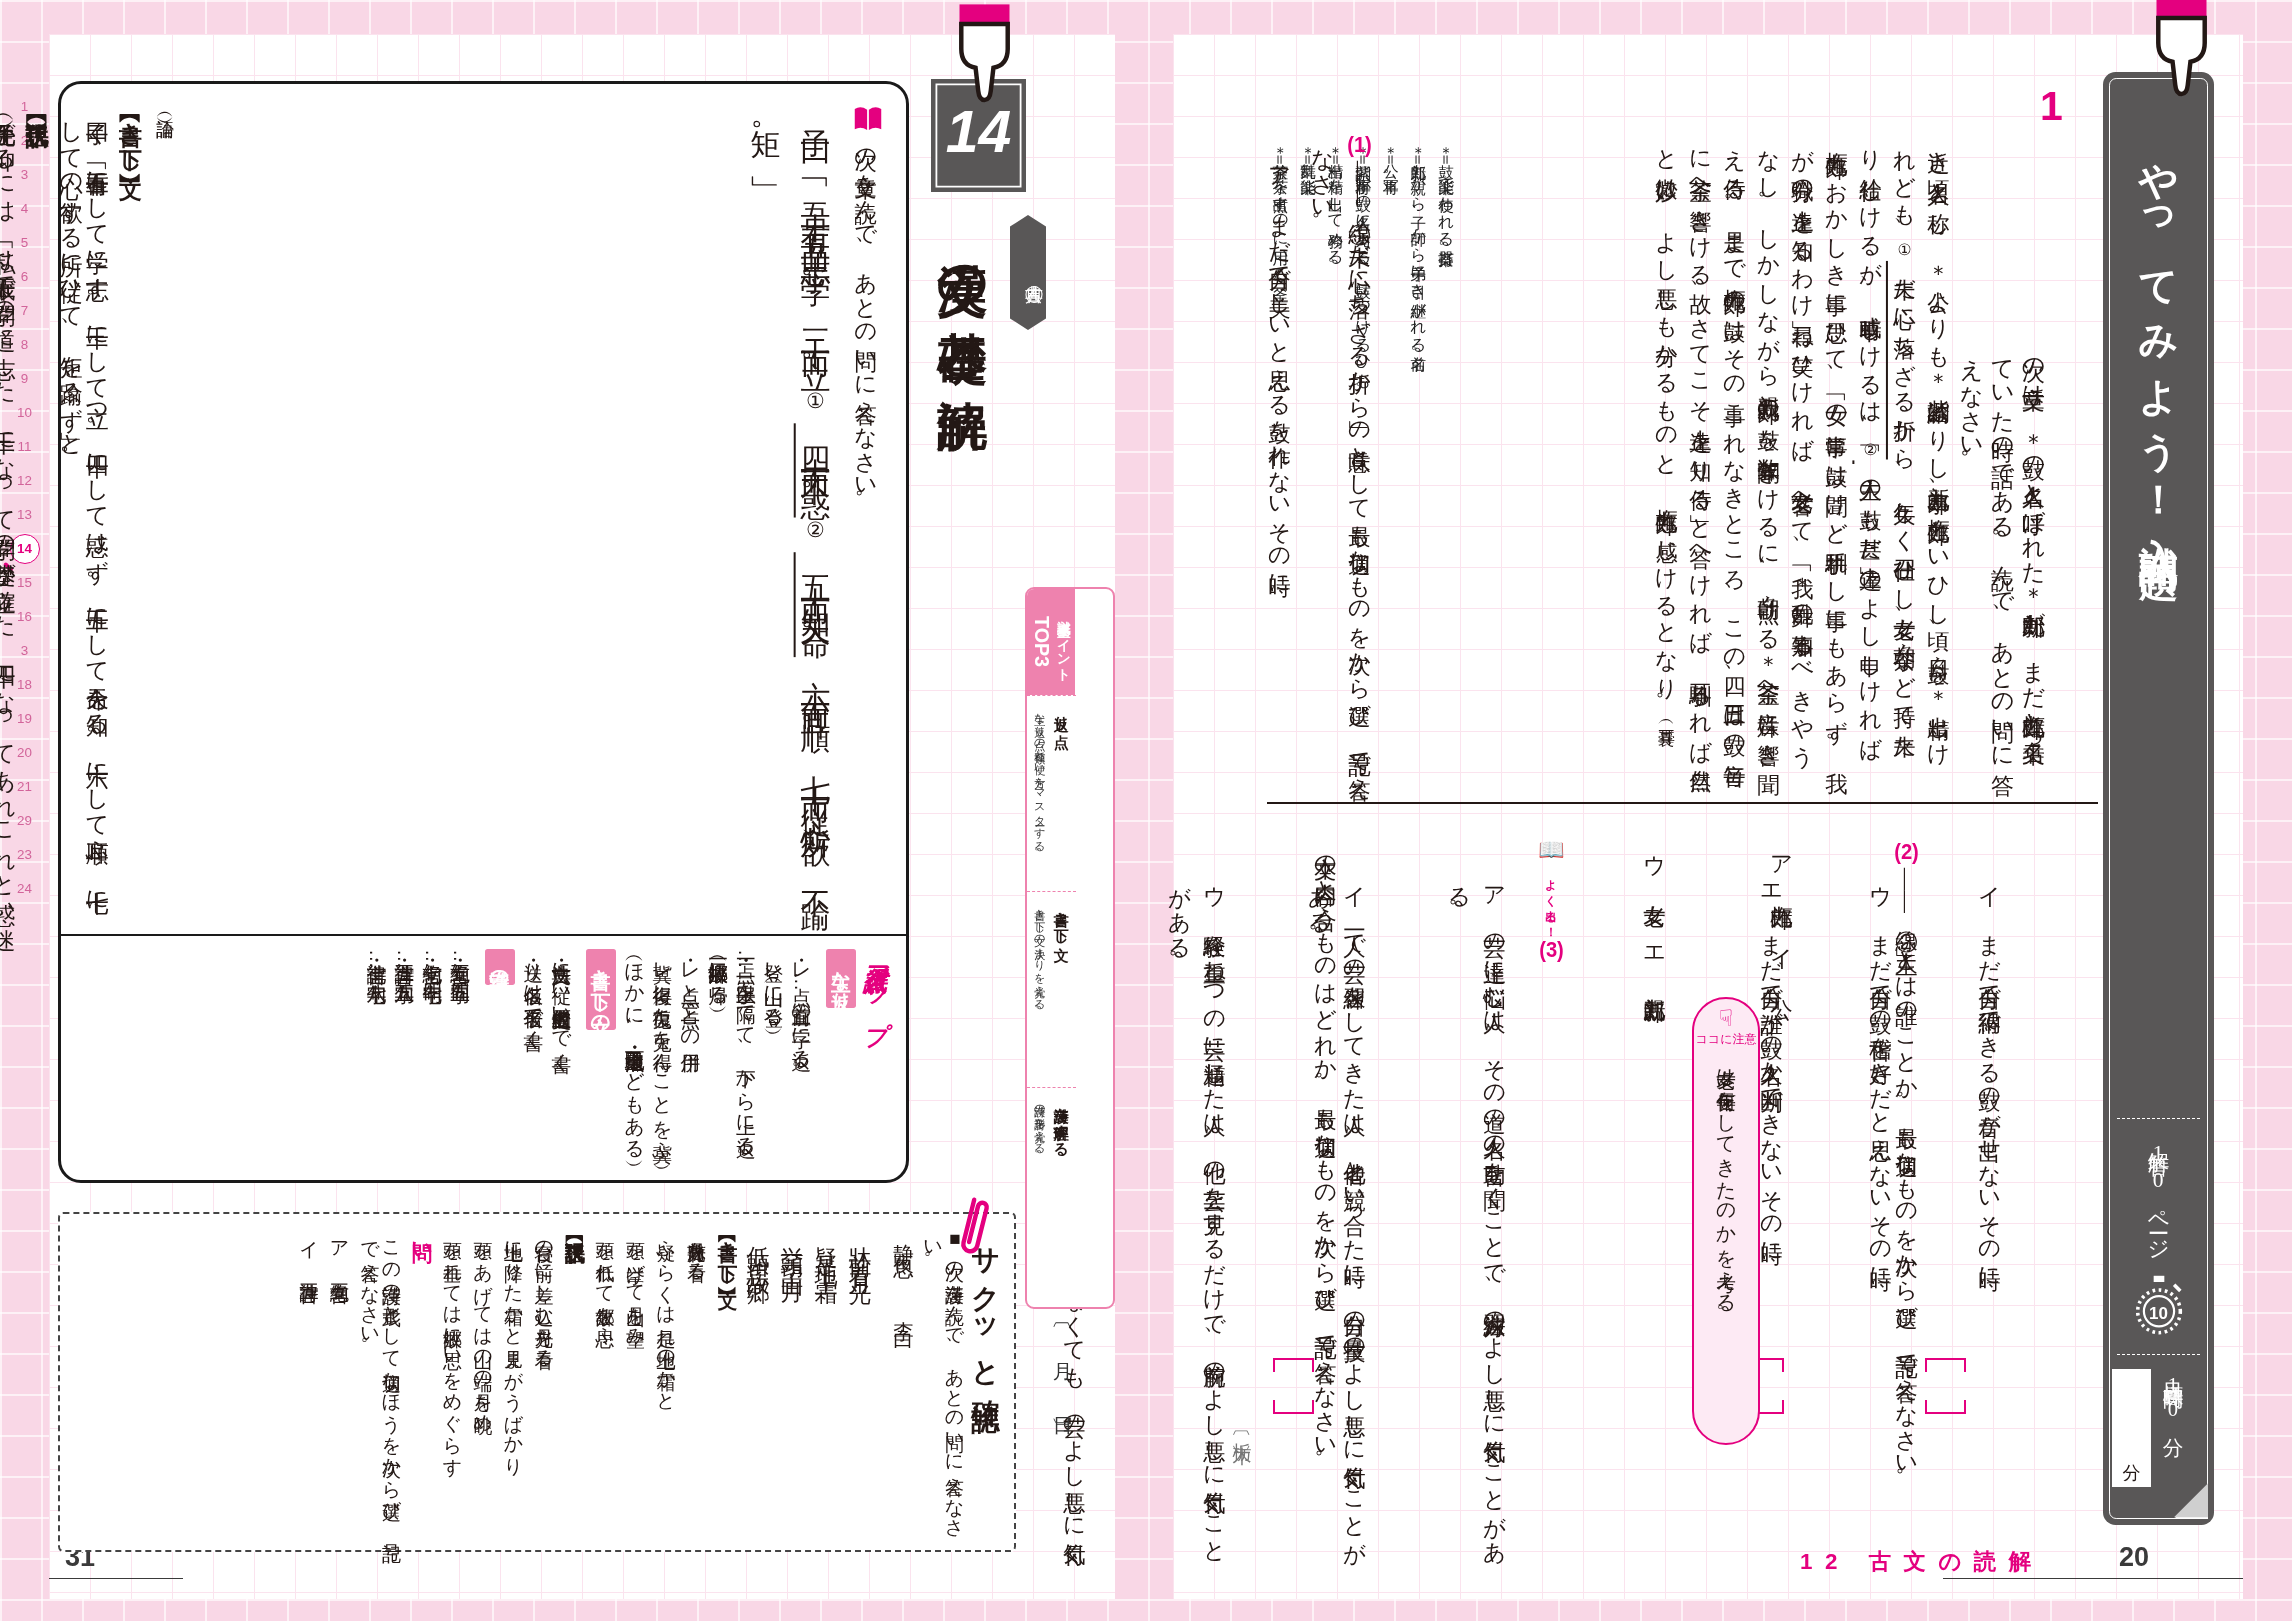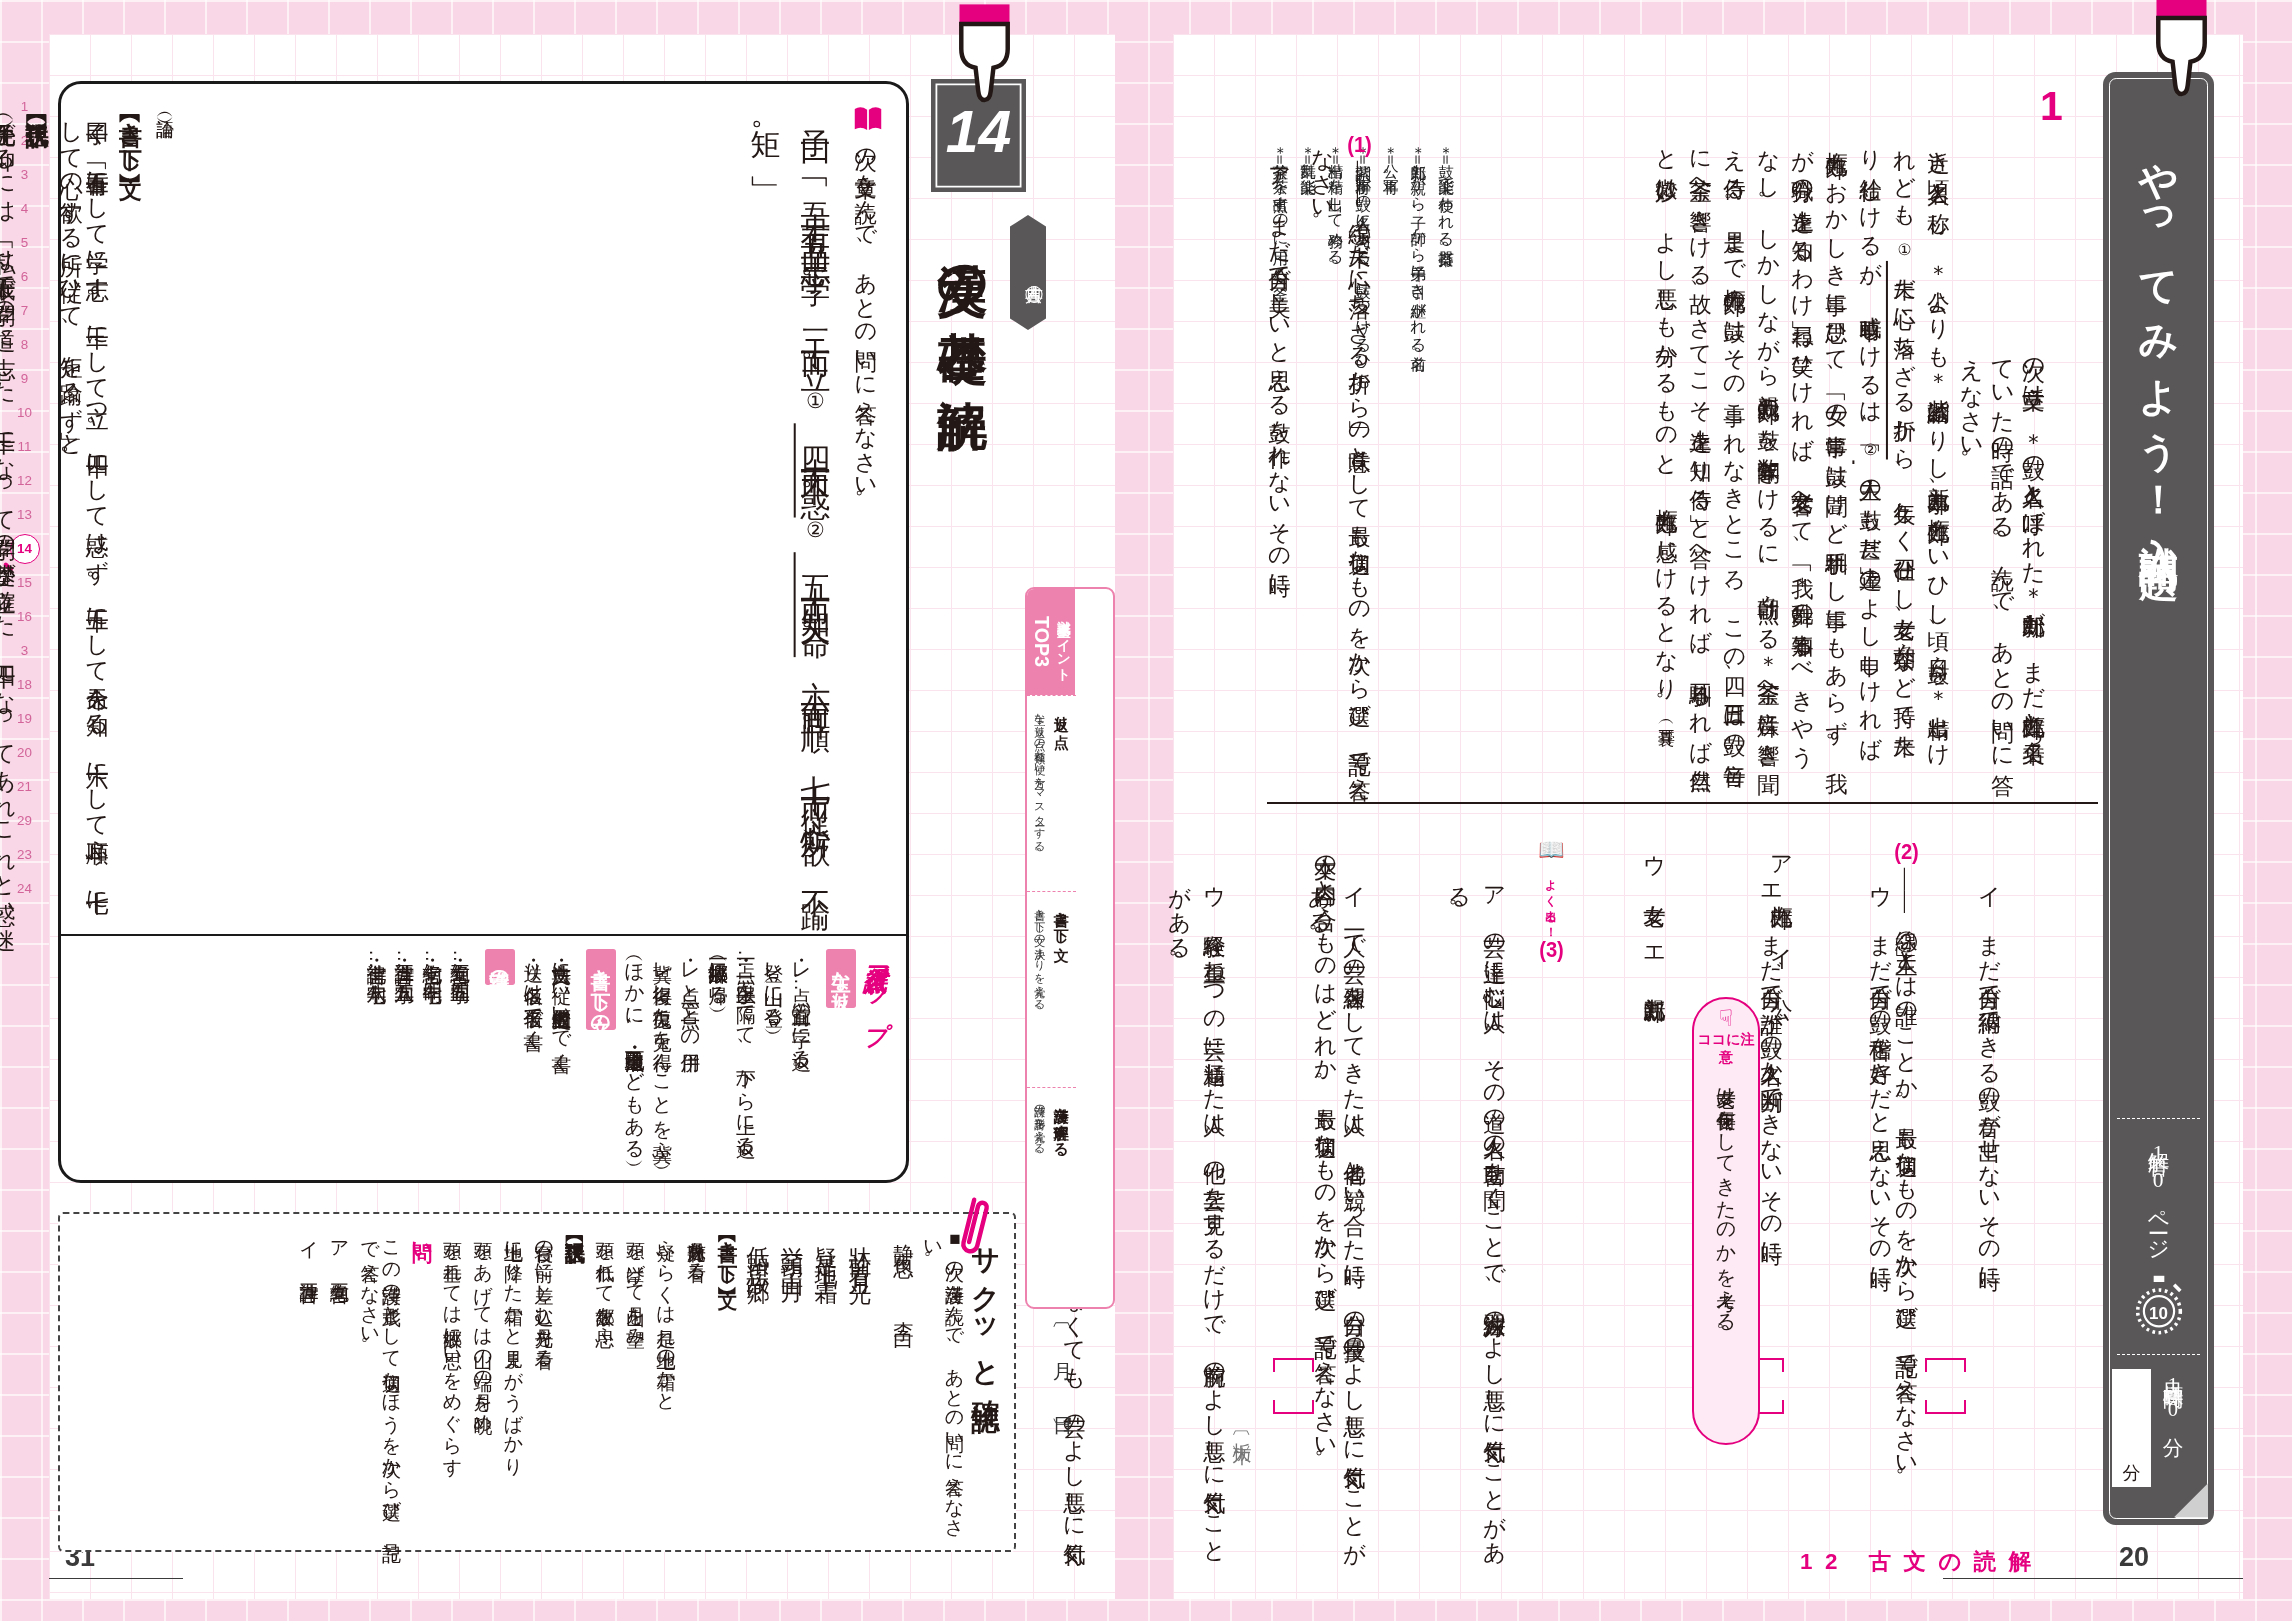--- a/index.html
+++ b/index.html
@@ -138,21 +138,21 @@
   .r-q1rest { position:absolute; left:781px; top:837px; width:125px; height:656px; font-size:22.4px; line-height:39px; }
   .r-q1rest > * { padding-block-start:70px; }
   .r-q2 { position:absolute; left:591px; top:806px; width:161px; height:682px; font-size:22.4px; line-height:37px; }
   .r-q2 .opt { padding-block-start:86px; line-height:41px; }
   .pill {
     position:absolute; left:519px; top:963px; width:68px; height:448px;
     border:2.7px solid #e4007f; border-radius:34px; background:#fdeaf4; z-index:2;
     text-align:center; padding-top:9px;
   }
   .pill-icon { color:#e4007f; font-size:23px; line-height:21.5px; }
-  .pill-label { display:block; margin:1.8px auto 0; color:#e4007f; font-size:14px; font-weight:bold; font-family:"Liberation Sans",sans-serif; }
+  .pill-label { display:block; margin:1.8px auto 0; color:#e4007f; font-size:12px; font-weight:normal; font-family:"Liberation Sans",sans-serif; }
   .pill-text { margin-top:7.2px; font-size:19.7px; line-height:23px; font-family:"Liberation Sans",sans-serif; }
   .r-q3head { position:absolute; left:410px; top:806px; width:111px; height:691px; font-size:22.4px; line-height:35px; }
   .r-q3head .lead { padding-block-start:125px; text-align:start; }
   .badge { color:#e4007f; font-size:11.6px; font-family:"Liberation Sans",sans-serif; font-weight:bold; letter-spacing:1.8px; }
   .badge-book { font-size:21.5px; }
   .r-q3head .qt { padding-block-start:190px; }
   .r-q3opts { position:absolute; left:133px; top:837px; width:276px; height:688px; font-size:22.4px; line-height:35px; }
   .r-q3opts > * { padding-block-start:70px; }
   .r-src { position:absolute; left:56px; top:1390px; font-size:19px; color:#777; letter-spacing:3.6px; }
   .foot-right-ref { left:1800px; top:1546px; font-size:22.4px; font-weight:bold; color:#e4007f; letter-spacing:12.5px; }

